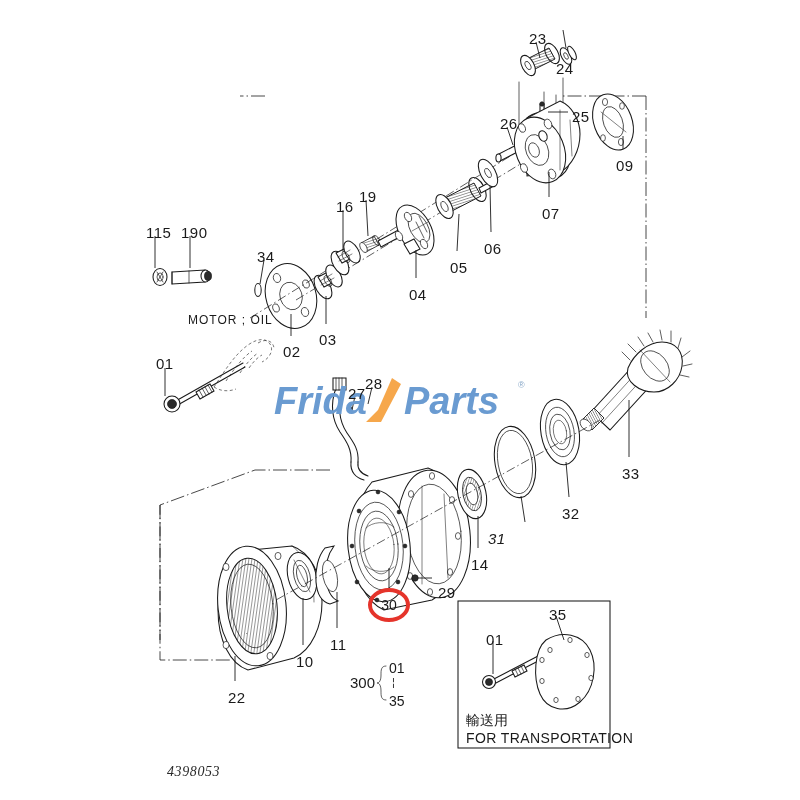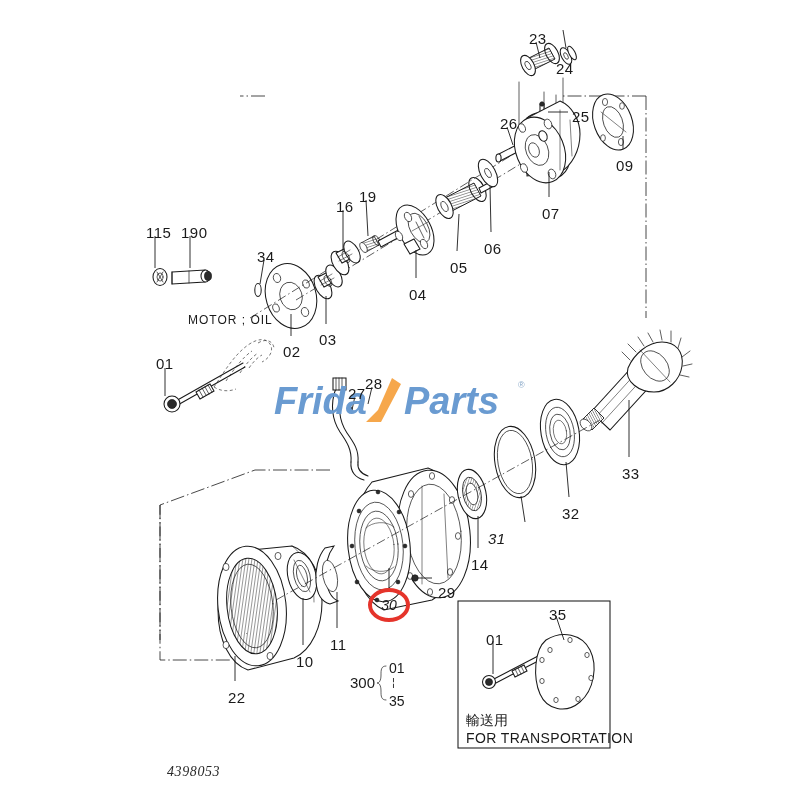--- a/index.html
+++ b/index.html
@@ -52,21 +52,21 @@
     width:42px;height:34px;
     border:4px solid #e5342b;
     border-radius:50%;
     box-sizing:border-box;
   }
   .lbl30{
     position:absolute;
     left:368px;top:588px;
     width:42px;height:34px;
     display:flex;align-items:center;justify-content:center;
-    font-size:14px;color:#1a1a1a;font-style:italic;
+    font-size:14px;color:#1a1a1a;
   }
 </style>
 </head>
 <body>
 
 <div id="stage">
 
   <svg id="diagram" viewBox="0 0 800 800">
     <defs>
       <style>

